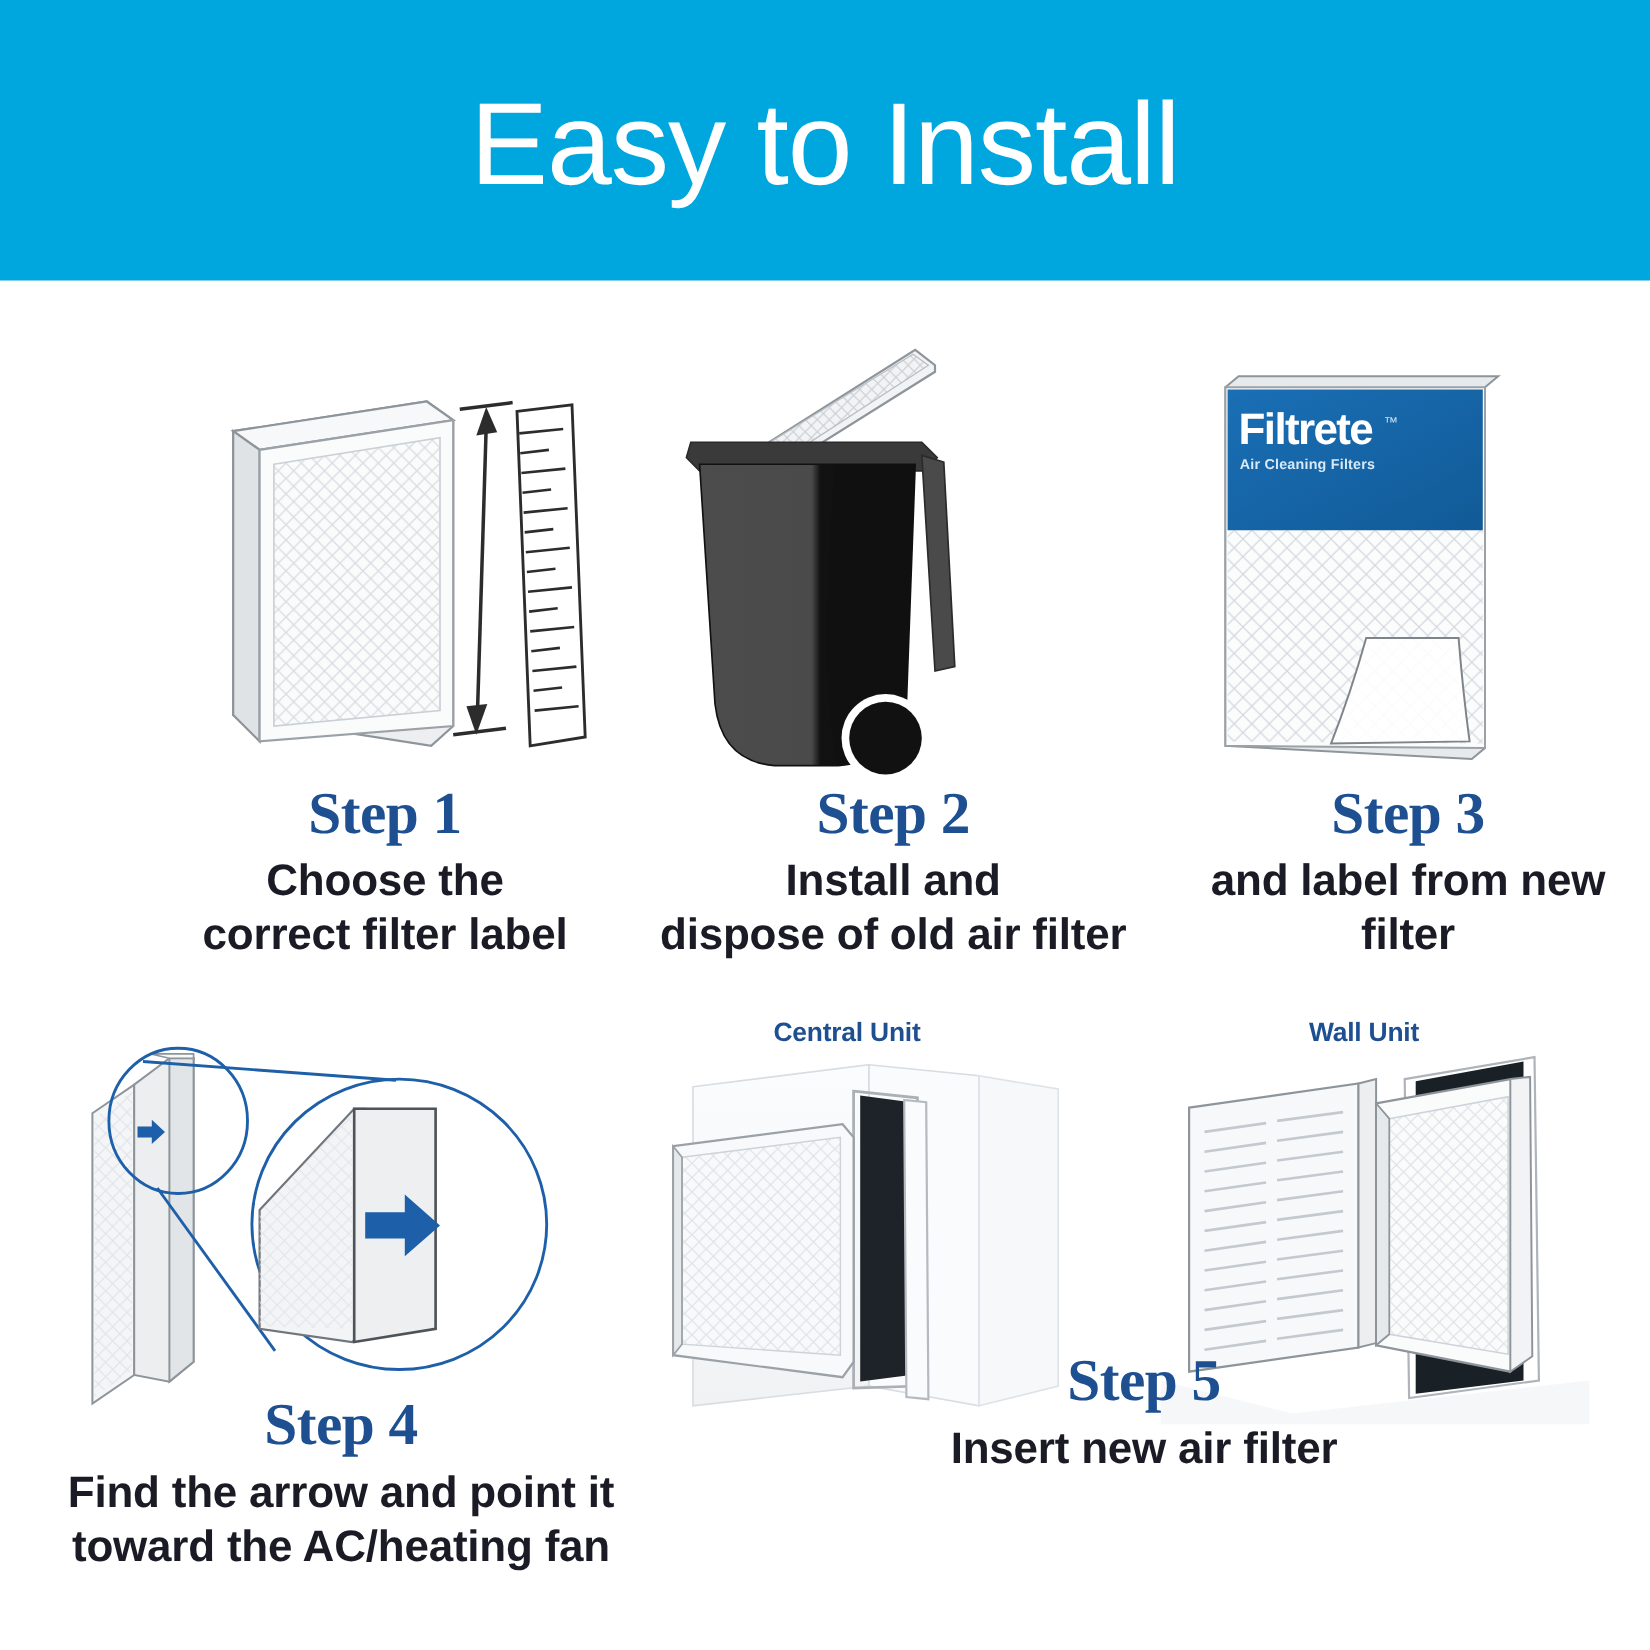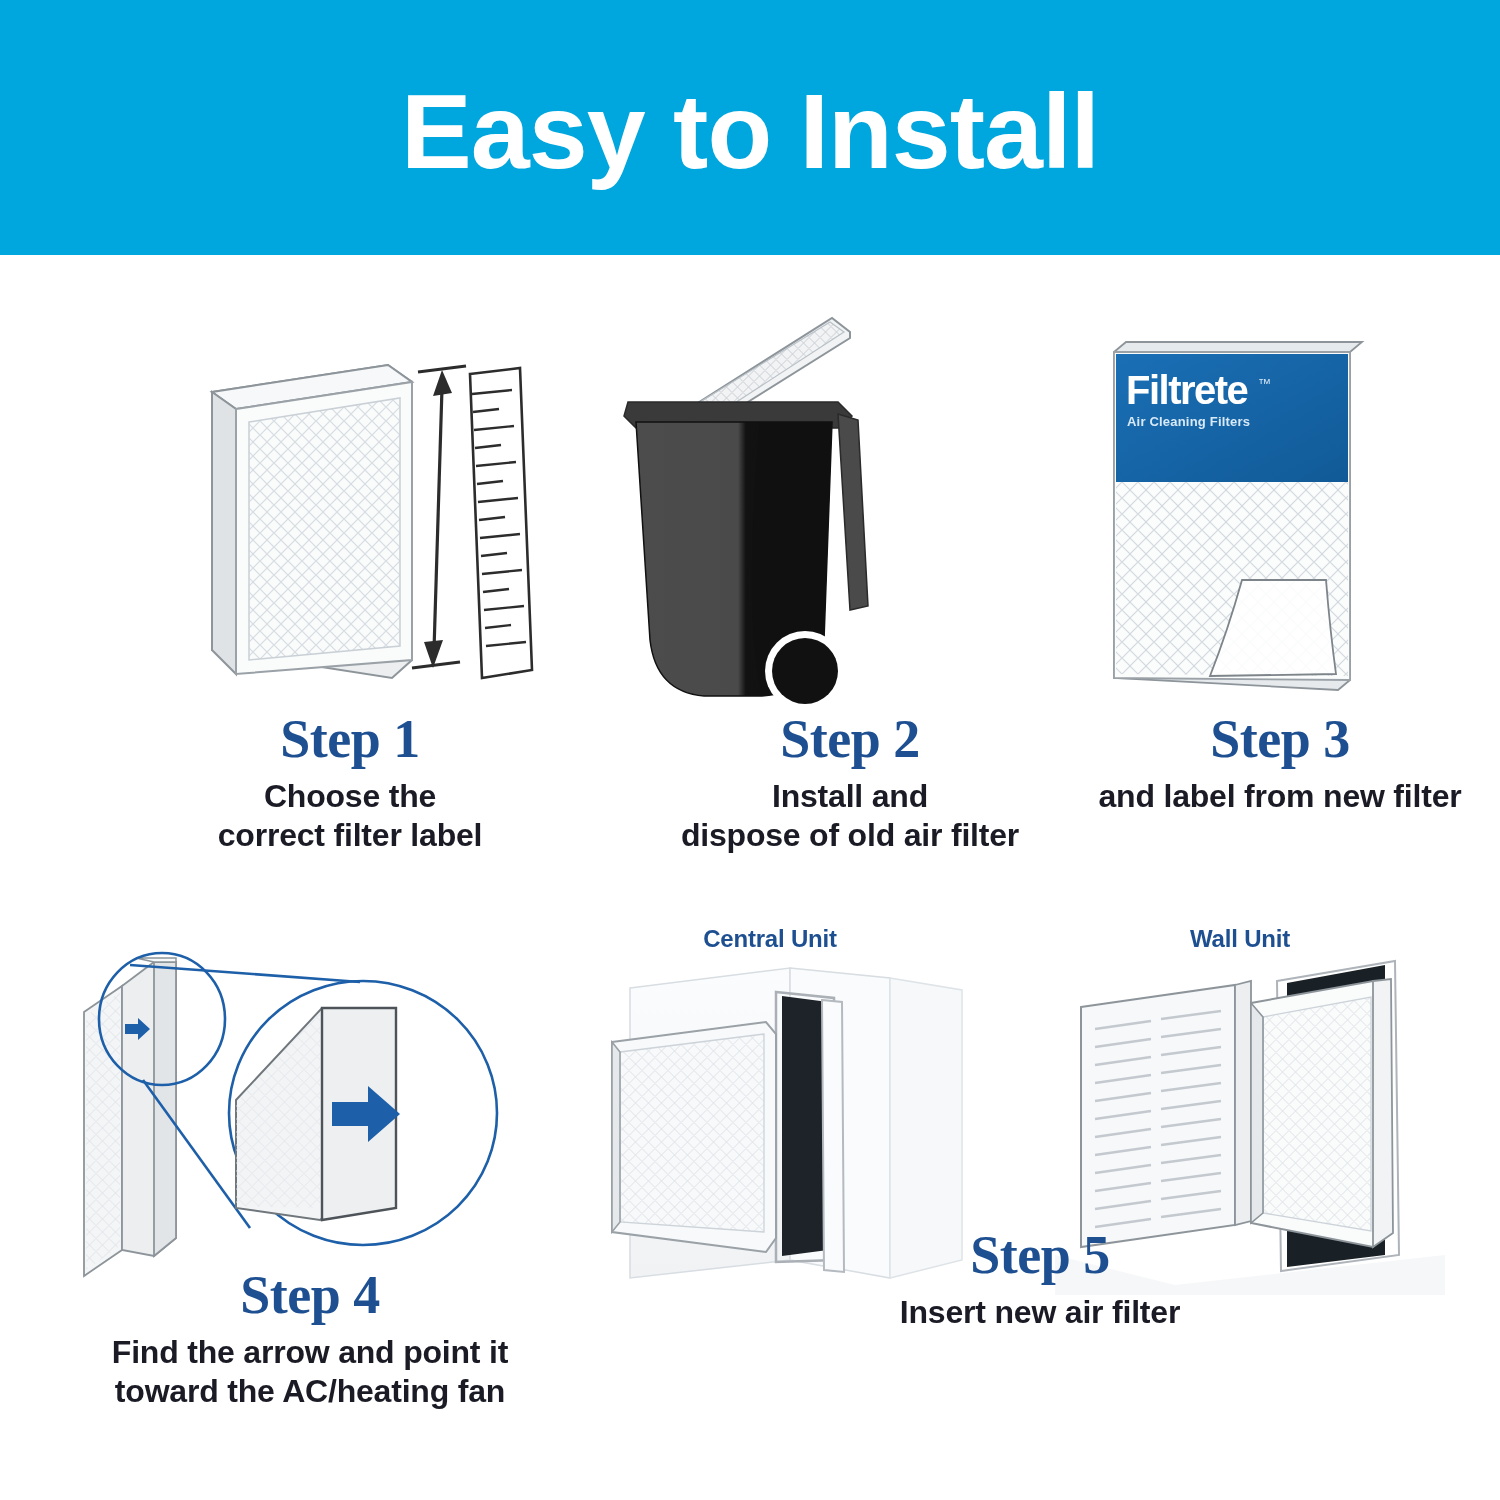--- a/index.html
+++ b/index.html
@@ -14,37 +14,37 @@
 
   
   .header{
     position:absolute;left:0;top:0;width:1500px;height:255px;
     background:#00a6de;
     display:flex;align-items:center;justify-content:center;
   }
   .header-title{
     color:#ffffff;
     font-size:106px;
-    font-weight:bold;
+    font-weight:normal;
     letter-spacing:-1px;
     line-height:1;
     margin-top:6px;
   }
   .caption{width:100%;text-align:center;}
   .step-title{
     color:#1d4f91;
     font-size:54px;
     font-weight:bold;
     line-height:1.02;
     letter-spacing:-0.5px;
     font-family:Liberation Serif, serif;
   }
   .step-desc{
     color:#1b1b26;
-    font-size:32px;
+    font-size:40px;
     font-weight:bold;
     line-height:1.22;
     margin-top:10px;
     letter-spacing:-0.2px;
   }
   .unit-label{
     color:#1d4f91;
     font-size:24px;
     font-weight:bold;
     text-align:center;
@@ -52,21 +52,21 @@
   }
 
   
   .svgbox{position:absolute;left:0;top:0;width:100%;height:100%;}
 
   
   .abs{position:absolute;}
 
   
   #t1{left:150px;top:712px;width:400px;}
-  #t2{left:630px;top:712px;width:440px;}
+  #t2{left:592px;top:712px;width:440px;}
   #t3{left:1060px;top:712px;width:440px;}
   #t4{left:60px;top:1268px;width:500px;text-align:center;}
   #t5{left:820px;top:1228px;width:440px;}
 
   #lbl-central{left:640px;top:925px;width:260px;}
   #lbl-wall{left:1110px;top:925px;width:260px;}
 </style>
 </head>
 <body>
 

